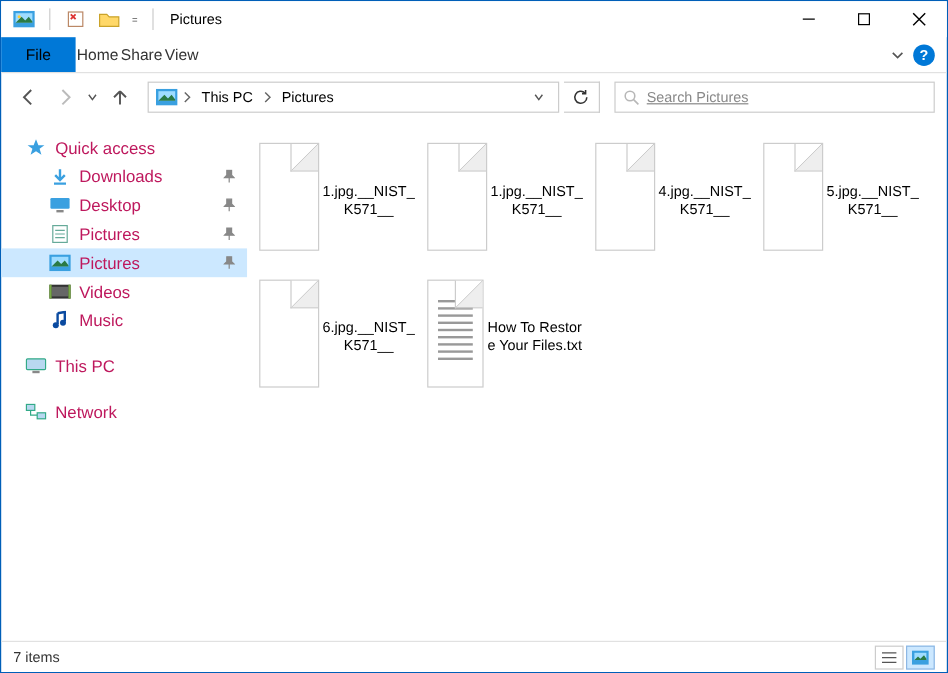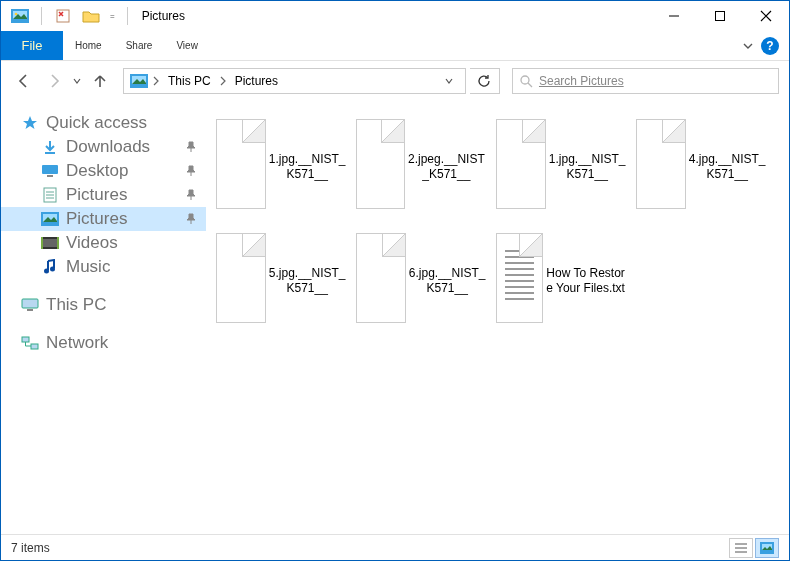--- a/index.html
+++ b/index.html
@@ -11,22 +11,22 @@
   .titlebar { height: 30px; background: #fff; display: flex; align-items: center; }
   .titlebar .icons-left { display: flex; align-items: center; gap: 6px; padding-left: 8px; }
   .qat-icon { width: 22px; height: 22px; display: flex; align-items: center; justify-content: center; }
   .sep-v { width: 1px; height: 18px; background: #ccc; margin: 0 4px; }
   .title-text { margin-left: 10px; font-size: 12px; color: #000; }
   .titlebar .spacer { flex: 1; }
   .winbtn { width: 46px; height: 30px; display: flex; align-items: center; justify-content: center; }
 
   
   .ribbon { height: 30px; display: flex; align-items: stretch; border-bottom: 1px solid #e1e1e1; }
-  .file-tab { background: #0078d7; color: #fef9c3; width: 62px; display: flex; align-items: center; justify-content: center; font-size: 13px; }
-  .ribbon-tab { padding: 0 12px; display: flex; align-items: center; font-size: 10px; color: #333; }
+  .file-tab { background: #0078d7; color: #000000; width: 62px; display: flex; align-items: center; justify-content: center; font-size: 13px; }
+  .ribbon-tab { padding: 0 1px; display: flex; align-items: center; font-size: 13px; color: #333; }
   .ribbon .spacer { flex: 1; }
   .rib-right { display: flex; align-items: center; padding-right: 10px; gap: 8px; }
   .chev-ic { color: #666; font-size: 10px; }
   .help-ic { width: 18px; height: 18px; border-radius: 50%; background: #0078d7; color: #fff; display: flex; align-items: center; justify-content: center; font-size: 12px; font-weight: bold; }
 
   
   .navrow { height: 40px; display: flex; align-items: center; padding: 6px 10px; gap: 4px; }
   .navbtn { width: 26px; height: 26px; display: flex; align-items: center; justify-content: center; color: #888; font-size: 18px; }
   .navbtn.active { color: #555; }
   .dropdown-arr { font-size: 8px; color: #555; padding: 0 2px; }
@@ -35,21 +35,21 @@
   .crumb { padding: 0 4px; }
   .crumb-sep { color: #888; font-size: 10px; padding: 0 2px; }
   .addr .spacer { flex: 1; }
   .addr-btn { width: 20px; display:flex; align-items:center; justify-content:center; color:#555; font-size: 10px; }
   .refresh-box { width: 30px; height: 26px; border: 1px solid #ccc; border-left: none; display: flex; align-items: center; justify-content: center; color: #333; }
   .search { flex: 1; height: 26px; border: 1px solid #ccc; margin-left: 8px; display: flex; align-items: center; padding: 0 6px; gap: 6px; color: #888; font-size: 12px; text-decoration: underline; }
   .search svg { width: 14px; height: 14px; opacity: .6; }
 
   
   .body { flex: 1; display: flex; overflow: hidden; }
-  .sidebar { width: 205px; padding: 10px 0; overflow: auto; font-size: 17px; color: #737373; }
+  .sidebar { width: 205px; padding: 10px 0; overflow: auto; font-size: 14px; color: #be185d; }
   .tree-item { height: 24px; display: flex; align-items: center; padding-left: 20px; gap: 7px; }
   .tree-item.sel { background: #cce8ff; }
   .tree-item .pin { margin-left: auto; margin-right: 10px; color: #777; font-size: 11px; }
   .tree-head { font-weight: 400; }
   .tree-icon { width: 18px; height: 16px; flex-shrink: 0; display:flex; align-items:center; justify-content:center; }
   .indent { padding-left: 40px; }
   .group-gap { height: 14px; }
 
   .content { flex: 1; overflow: auto; padding: 18px 10px; }
   .grid { display: grid; grid-template-columns: repeat(4, 132px); gap: 18px 8px; }
@@ -319,24 +319,20 @@
     </div>
 
     <div class="content">
       <div class="grid" id="file-grid">
           <div class="file">
             <div class="thumb"></div>
             <div class="name">1.jpg.__NIST_K571__</div>
           </div>
           <div class="file">
             <div class="thumb"></div>
-            <div class="name">2.jpeg.__NIST_K571__</div>
-          </div>
-          <div class="file">
-            <div class="thumb"></div>
             <div class="name">1.jpg.__NIST_K571__</div>
           </div>
           <div class="file">
             <div class="thumb"></div>
             <div class="name">4.jpg.__NIST_K571__</div>
           </div>
           <div class="file">
             <div class="thumb"></div>
             <div class="name">5.jpg.__NIST_K571__</div>
           </div>

